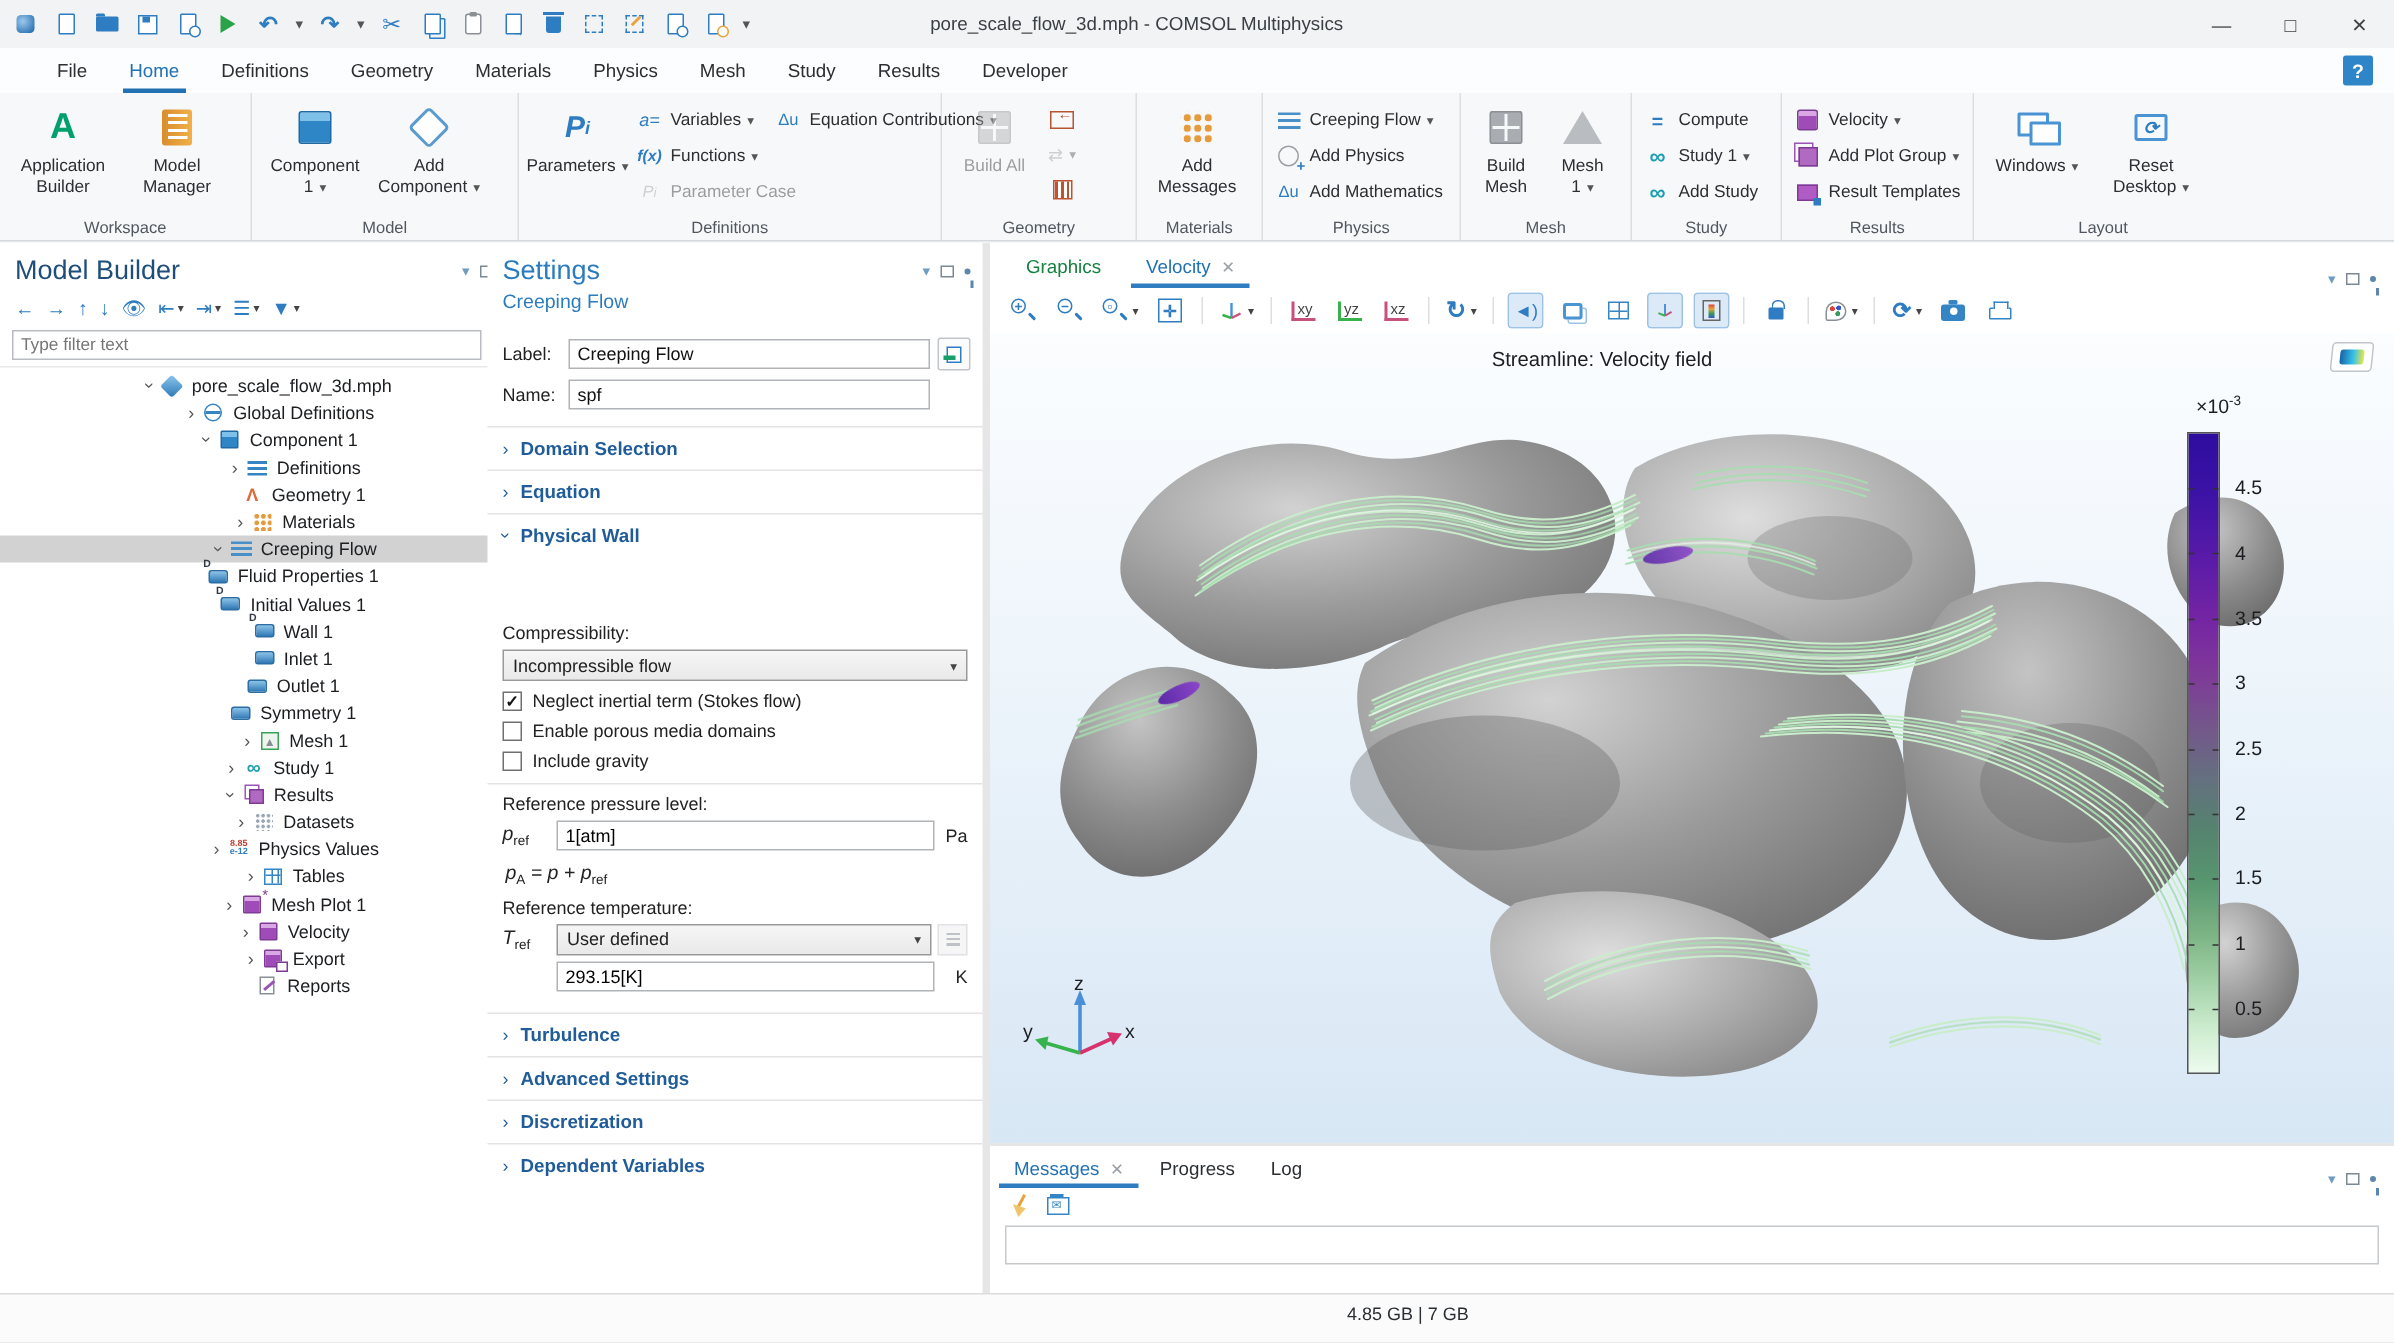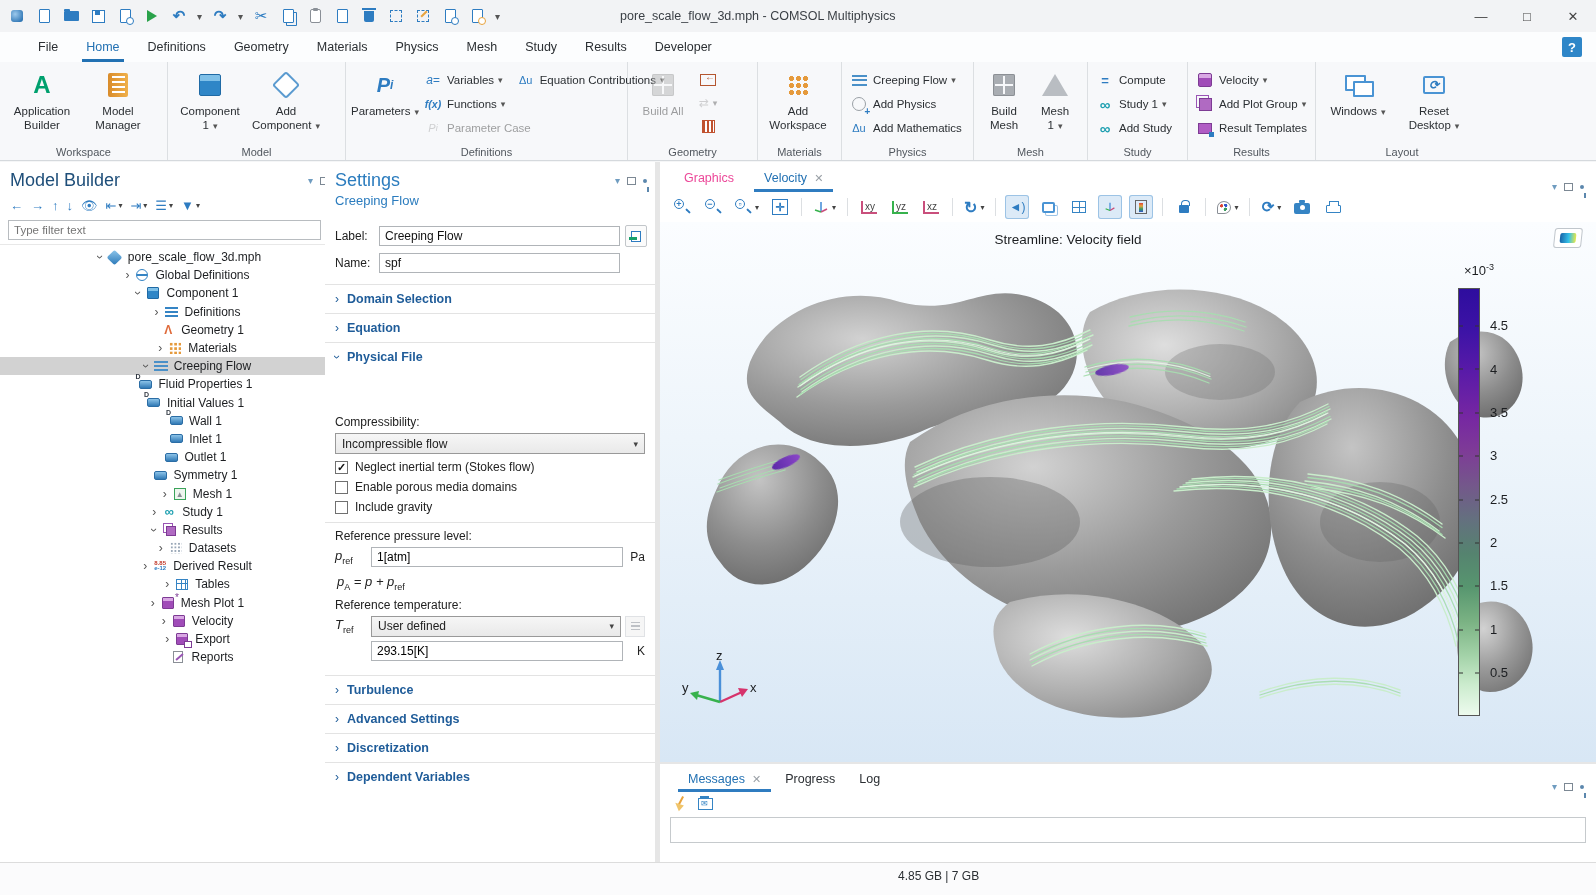--- a/index.html
+++ b/index.html
@@ -176,21 +176,21 @@
   .unit{width:22px;text-align:right;color:#222;}
   .eqline{font-style:italic;font-size:13px;margin:7px 0 2px 2px;color:#222;}
   .frow{display:flex;align-items:center;margin:4px 0;}
   .frow input{flex:1;height:20px;border:1px solid #b0b4b8;font-size:12px;padding:0 5px;font-family:inherit;}
   .combo-sm{flex:1;}
   .tbtn{width:20px;height:21px;border:1px solid #c8ccd0;margin-left:4px;background:#f0f0f0;display:flex;align-items:center;justify-content:center;opacity:.55;}
   .tbtn i{width:9px;height:9px;background:repeating-linear-gradient(#8a9099 0 1.5px,transparent 1.5px 3.5px);}
 
   
   .gtabs{height:30px;display:flex;align-items:flex-end;background:#fff;padding-left:12px;gap:6px;}
-  .gtab{padding:5px 12px 7px 12px;font-size:12.5px;color:#ec4899;position:relative;}
+  .gtab{padding:5px 12px 7px 12px;font-size:12.5px;color:#15803d;position:relative;}
   .gtab.active{color:#2271b3;}
   .gtab.active::after{content:"";position:absolute;left:2px;right:2px;bottom:0;height:3px;background:#2f7cc0;}
   .gtab .x{color:#9aa0a6;margin-left:7px;font-size:11px;}
   .gtoolbar{height:30px;display:flex;align-items:center;gap:7px;padding-left:10px;background:#fff;}
   .gsep{width:1px;height:18px;background:#dcdfe2;margin:0 2px;}
   .gbtn{height:24px;min-width:24px;display:inline-flex;align-items:center;justify-content:center;border-radius:3px;padding:0 2px;position:relative;}
   .gbtn.on{background:#dceaf7;box-shadow:inset 0 0 0 1px #9cc3e5;}
   .gdd::after{content:"▾";font-size:8px;color:#444;margin-left:3px;}
   .mag{position:relative;width:18px;height:18px;}
   .mag u{position:absolute;left:1px;top:1px;width:10px;height:10px;border:1.7px solid #2e7cc1;border-radius:50%;display:flex;align-items:center;justify-content:center;font-size:9px;color:#2e7cc1;text-decoration:none;font-weight:bold;}
@@ -227,21 +227,21 @@
   .cbar{position:absolute;left:0;top:0;width:22px;height:100%;border:1px solid #555;background:linear-gradient(180deg,#2e0d9e 0%,#3d13a6 10%,#5b1ba8 20%,#7627a2 30%,#7e3b97 38%,#74578b 46%,#64707f 54%,#55836f 62%,#57966f 70%,#7ab283 78%,#a3d2a8 86%,#ccecce 93%,#edfbee 100%);}
   .ctick{position:absolute;left:32px;transform:translateY(-50%);font-size:13px;color:#1c1e21;}
   .ctick::before{content:"";position:absolute;left:-31px;top:50%;width:4px;height:1px;background:#333;}
   .ctick::after{content:"";position:absolute;left:-15px;top:50%;width:4px;height:1px;background:#333;}
   
   .triad{position:absolute;left:22px;bottom:42px;width:76px;height:70px;}
   .triad text{font-size:13px;fill:#1c1e21;font-family:"Liberation Sans",sans-serif;}
 
   
   .msgs{height:100px;border-top:2px solid #e6e6e6;background:#fff;display:flex;flex-direction:column;}
-  .msg-tabs{display:flex;align-items:flex-end;padding-left:16px;height:28px;}
+  .msg-tabs{display:flex;align-items:flex-end;padding-left:4px;height:28px;}
   .msg-tab{padding:4px 12px 6px 12px;font-size:12.5px;color:#2b2f33;position:relative;}
   .msg-tab.active{color:#2271b3;}
   .msg-tab.active::after{content:"";position:absolute;left:2px;right:2px;bottom:0;height:3px;background:#2f7cc0;}
   .msg-tab .x{color:#9aa0a6;margin-left:7px;font-size:11px;}
   .msg-toolbar{display:flex;align-items:center;gap:10px;padding:4px 0 2px 12px;}
   .broom{width:16px;height:16px;position:relative;}
   .broom::before{content:"";position:absolute;left:8px;top:0;width:2px;height:9px;background:#e8a33d;transform:rotate(28deg);}
   .broom::after{content:"";position:absolute;left:2px;top:8px;width:0;height:0;border-top:7px solid #f0c46a;border-left:6px solid transparent;border-right:3px solid transparent;transform:rotate(18deg);}
   .mailtbl{width:15px;height:12px;border:1.5px solid #3584c4;position:relative;background:#fff;}
   .mailtbl::before{content:"";position:absolute;left:1px;top:-3px;width:9px;height:2px;background:#3584c4;}
@@ -409,21 +409,21 @@
           </div>
       </div>
       <div class="rcap">Geometry</div>
     </div>
 
     <div class="rgroup" style="width:84px">
       <div class="rbtn lg" style="width:72px">
         <span class="rico">
             <i class="ic-mat"></i>
           </span>
-        <span class="rlbl">Add Workspace</span>
+        <span class="rlbl">Add Messages</span>
       </div>
       <div class="rcap">Materials</div>
     </div>
 
     <div class="rgroup" style="width:132px">
       <div class="rcol">
         <div class="rsm dd">
           <span class="rico16">
               <i class="ic-flow16"></i>
             </span>
@@ -656,21 +656,21 @@
         <div class="trow d2">
             <span class="tchev col"></span>
             <span class="ti">
               <i class="i-datasets"></i>
             </span>
             <span class="tlabel">Datasets</span>
           </div>
         <div class="trow d2">
             <span class="tchev col"></span>
             <span class="ti i-derived"></span>
-            <span class="tlabel">Derived Result</span>
+            <span class="tlabel">Physics Values</span>
           </div>
         <div class="trow d2">
             <span class="tchev col"></span>
             <span class="ti">
               <i class="i-tables"></i>
             </span>
             <span class="tlabel">Tables</span>
           </div>
         <div class="trow d2">
             <span class="tchev col"></span>
@@ -730,21 +730,21 @@
       <div class="sec">
           <span class="chev col"></span>
           <span>Domain Selection</span>
         </div>
       <div class="sec">
           <span class="chev col"></span>
           <span>Equation</span>
         </div>
       <div class="sec">
           <span class="chev exp"></span>
-          <span>Physical File</span>
+          <span>Physical Wall</span>
         </div>
 
       <div class="pm">
         <div class="pm-lbl">Compressibility:</div>
         <div class="combo">
             <span>Incompressible flow</span>
           </div>
 
         <div class="cbrow">
           <span class="cb on"></span>

